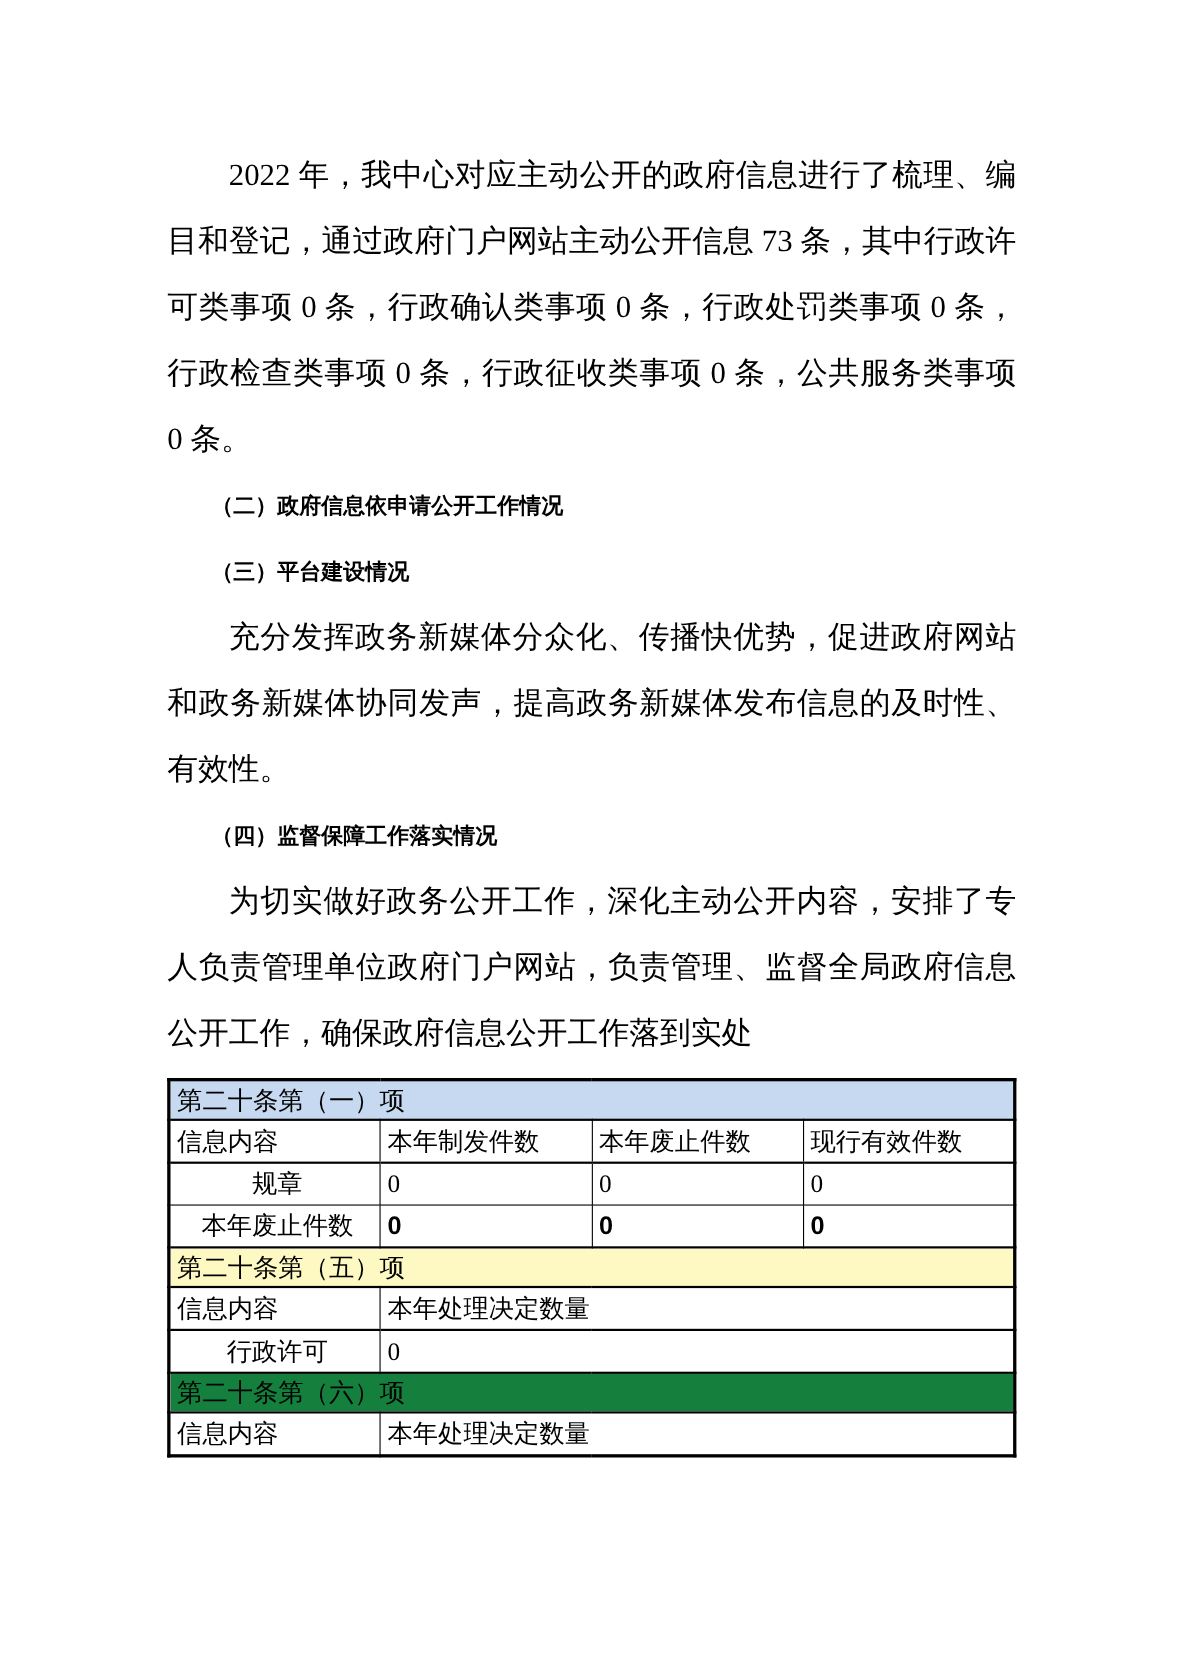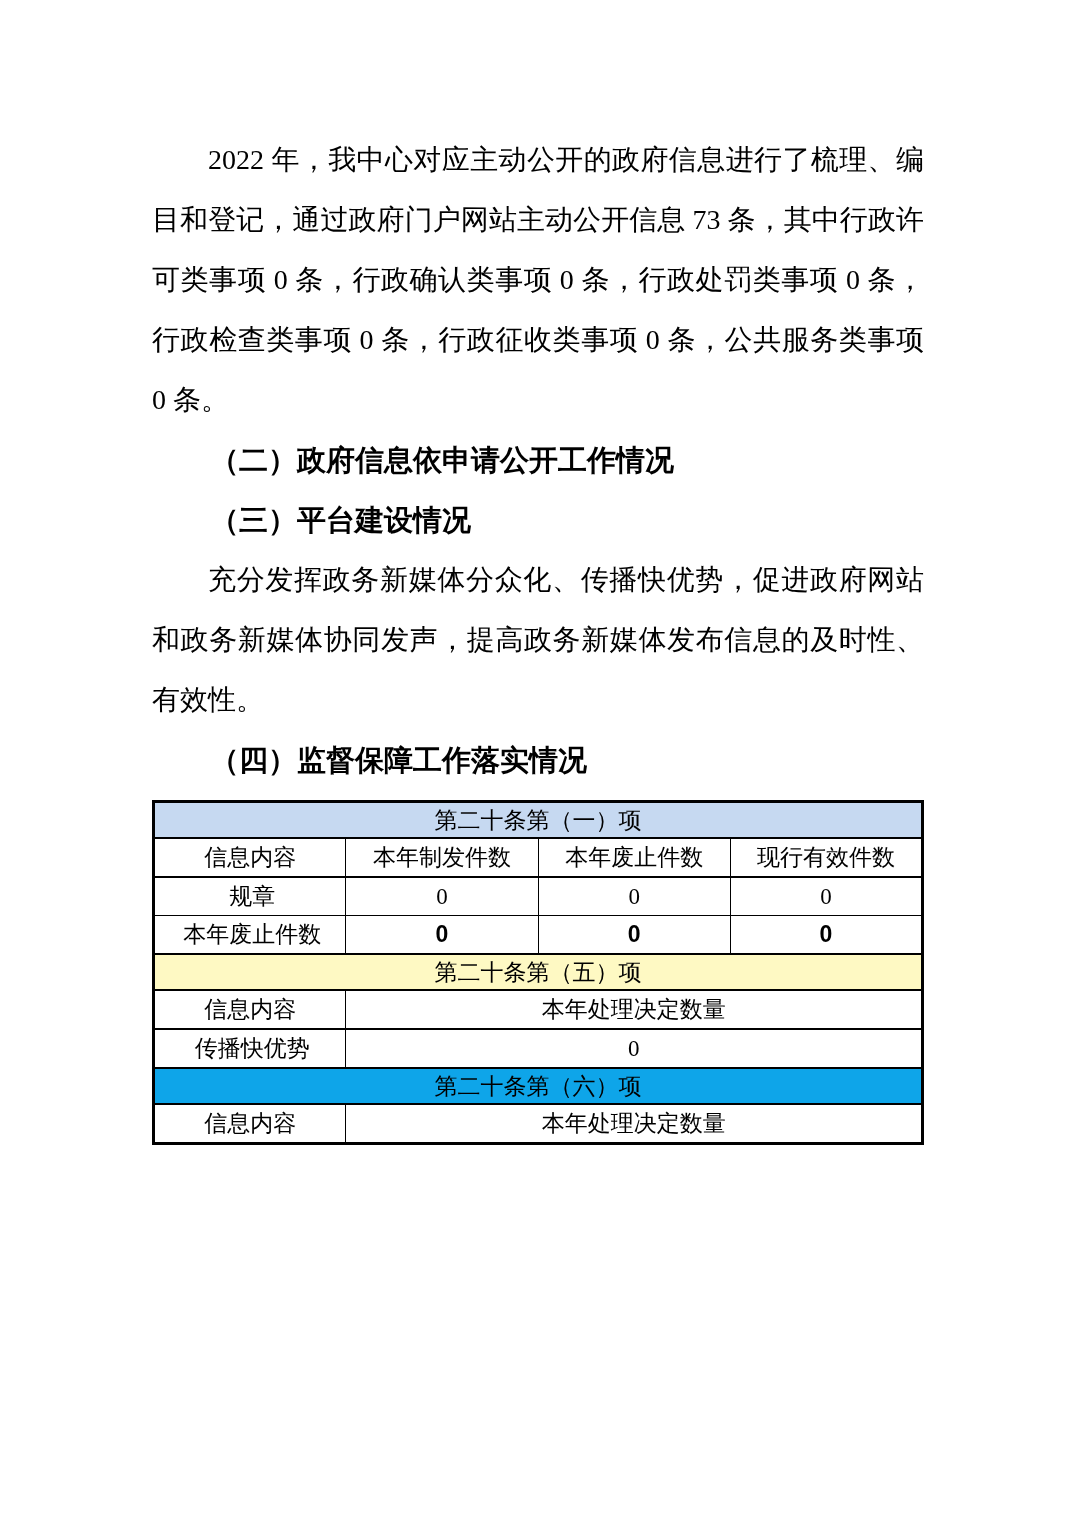--- a/index.html
+++ b/index.html
@@ -24,38 +24,37 @@
     font-size: 28px;
     line-height: 60px;
     text-align: justify;
     text-indent: 2em;
     color: #000000;
     margin: 0;
   }
   .heading {
     font-family: "Liberation Sans", "DejaVu Sans", sans-serif;
     font-weight: 700;
-    font-size: 29px;
+    font-size: 20px;
     line-height: 60px;
     text-indent: 2em;
     text-align: left;
     margin: 0;
   }
   table.info-table {
     width: 100%;
     border-collapse: collapse;
     table-layout: fixed;
     margin-top: 10px;
     border: 3px solid #000000;
     font-size: 23px;
   }
   table.info-table td {
     border: 1px solid #000000;
     height: 37px;
-    text-align: center;
     vertical-align: middle;
     padding: 0 6px;
     overflow: hidden;
     white-space: nowrap;
   }
   table.info-table tr.banner td {
     border-top: 2px solid #000000;
     border-bottom: 2px solid #000000;
     height: 34px;
   }
@@ -80,20 +79,21 @@
 
   <p class="heading">（二）政府信息依申请公开工作情况</p>
 
 
   <p class="heading">（三）平台建设情况</p>
 
   <p class="para">充分发挥政务新媒体分众化、传播快优势，促进政府网站和政务新媒体协同发声，提高政务新媒体发布信息的及时性、有效性。</p>
 
   <p class="heading">（四）监督保障工作落实情况</p>
 
+  <p class="para">为切实做好政务公开工作，深化主动公开内容，安排了专人负责管理单位政府门户网站，负责管理、监督全局政府信息公开工作，确保政府信息公开工作落到实处</p>
 
   <table class="info-table">
     <colgroup>
       <col style="width:25%">
         <col style="width:25%">
         <col style="width:25%">
         <col style="width:25%">
     </colgroup>
 
     <tbody>
@@ -120,26 +120,26 @@
     </tr>
 
     <tr class="banner">
       <td colspan="4" style="background: #fef9c3;">第二十条第（五）项</td>
     </tr>
     <tr class="colheader">
       <td>信息内容</td>
       <td colspan="3">本年处理决定数量</td>
     </tr>
     <tr>
-      <td class="rowlabel">传播快优势</td>
+      <td class="rowlabel">行政许可</td>
       <td colspan="3" class="val">0</td>
     </tr>
 
     <tr class="banner">
-      <td colspan="4" style="background: #0ea5e9;">第二十条第（六）项</td>
+      <td colspan="4" style="background: #15803d;">第二十条第（六）项</td>
     </tr>
     <tr class="colheader">
       <td>信息内容</td>
       <td colspan="3">本年处理决定数量</td>
     </tr>
   </tbody>
     </table>
 
 </div>
 

